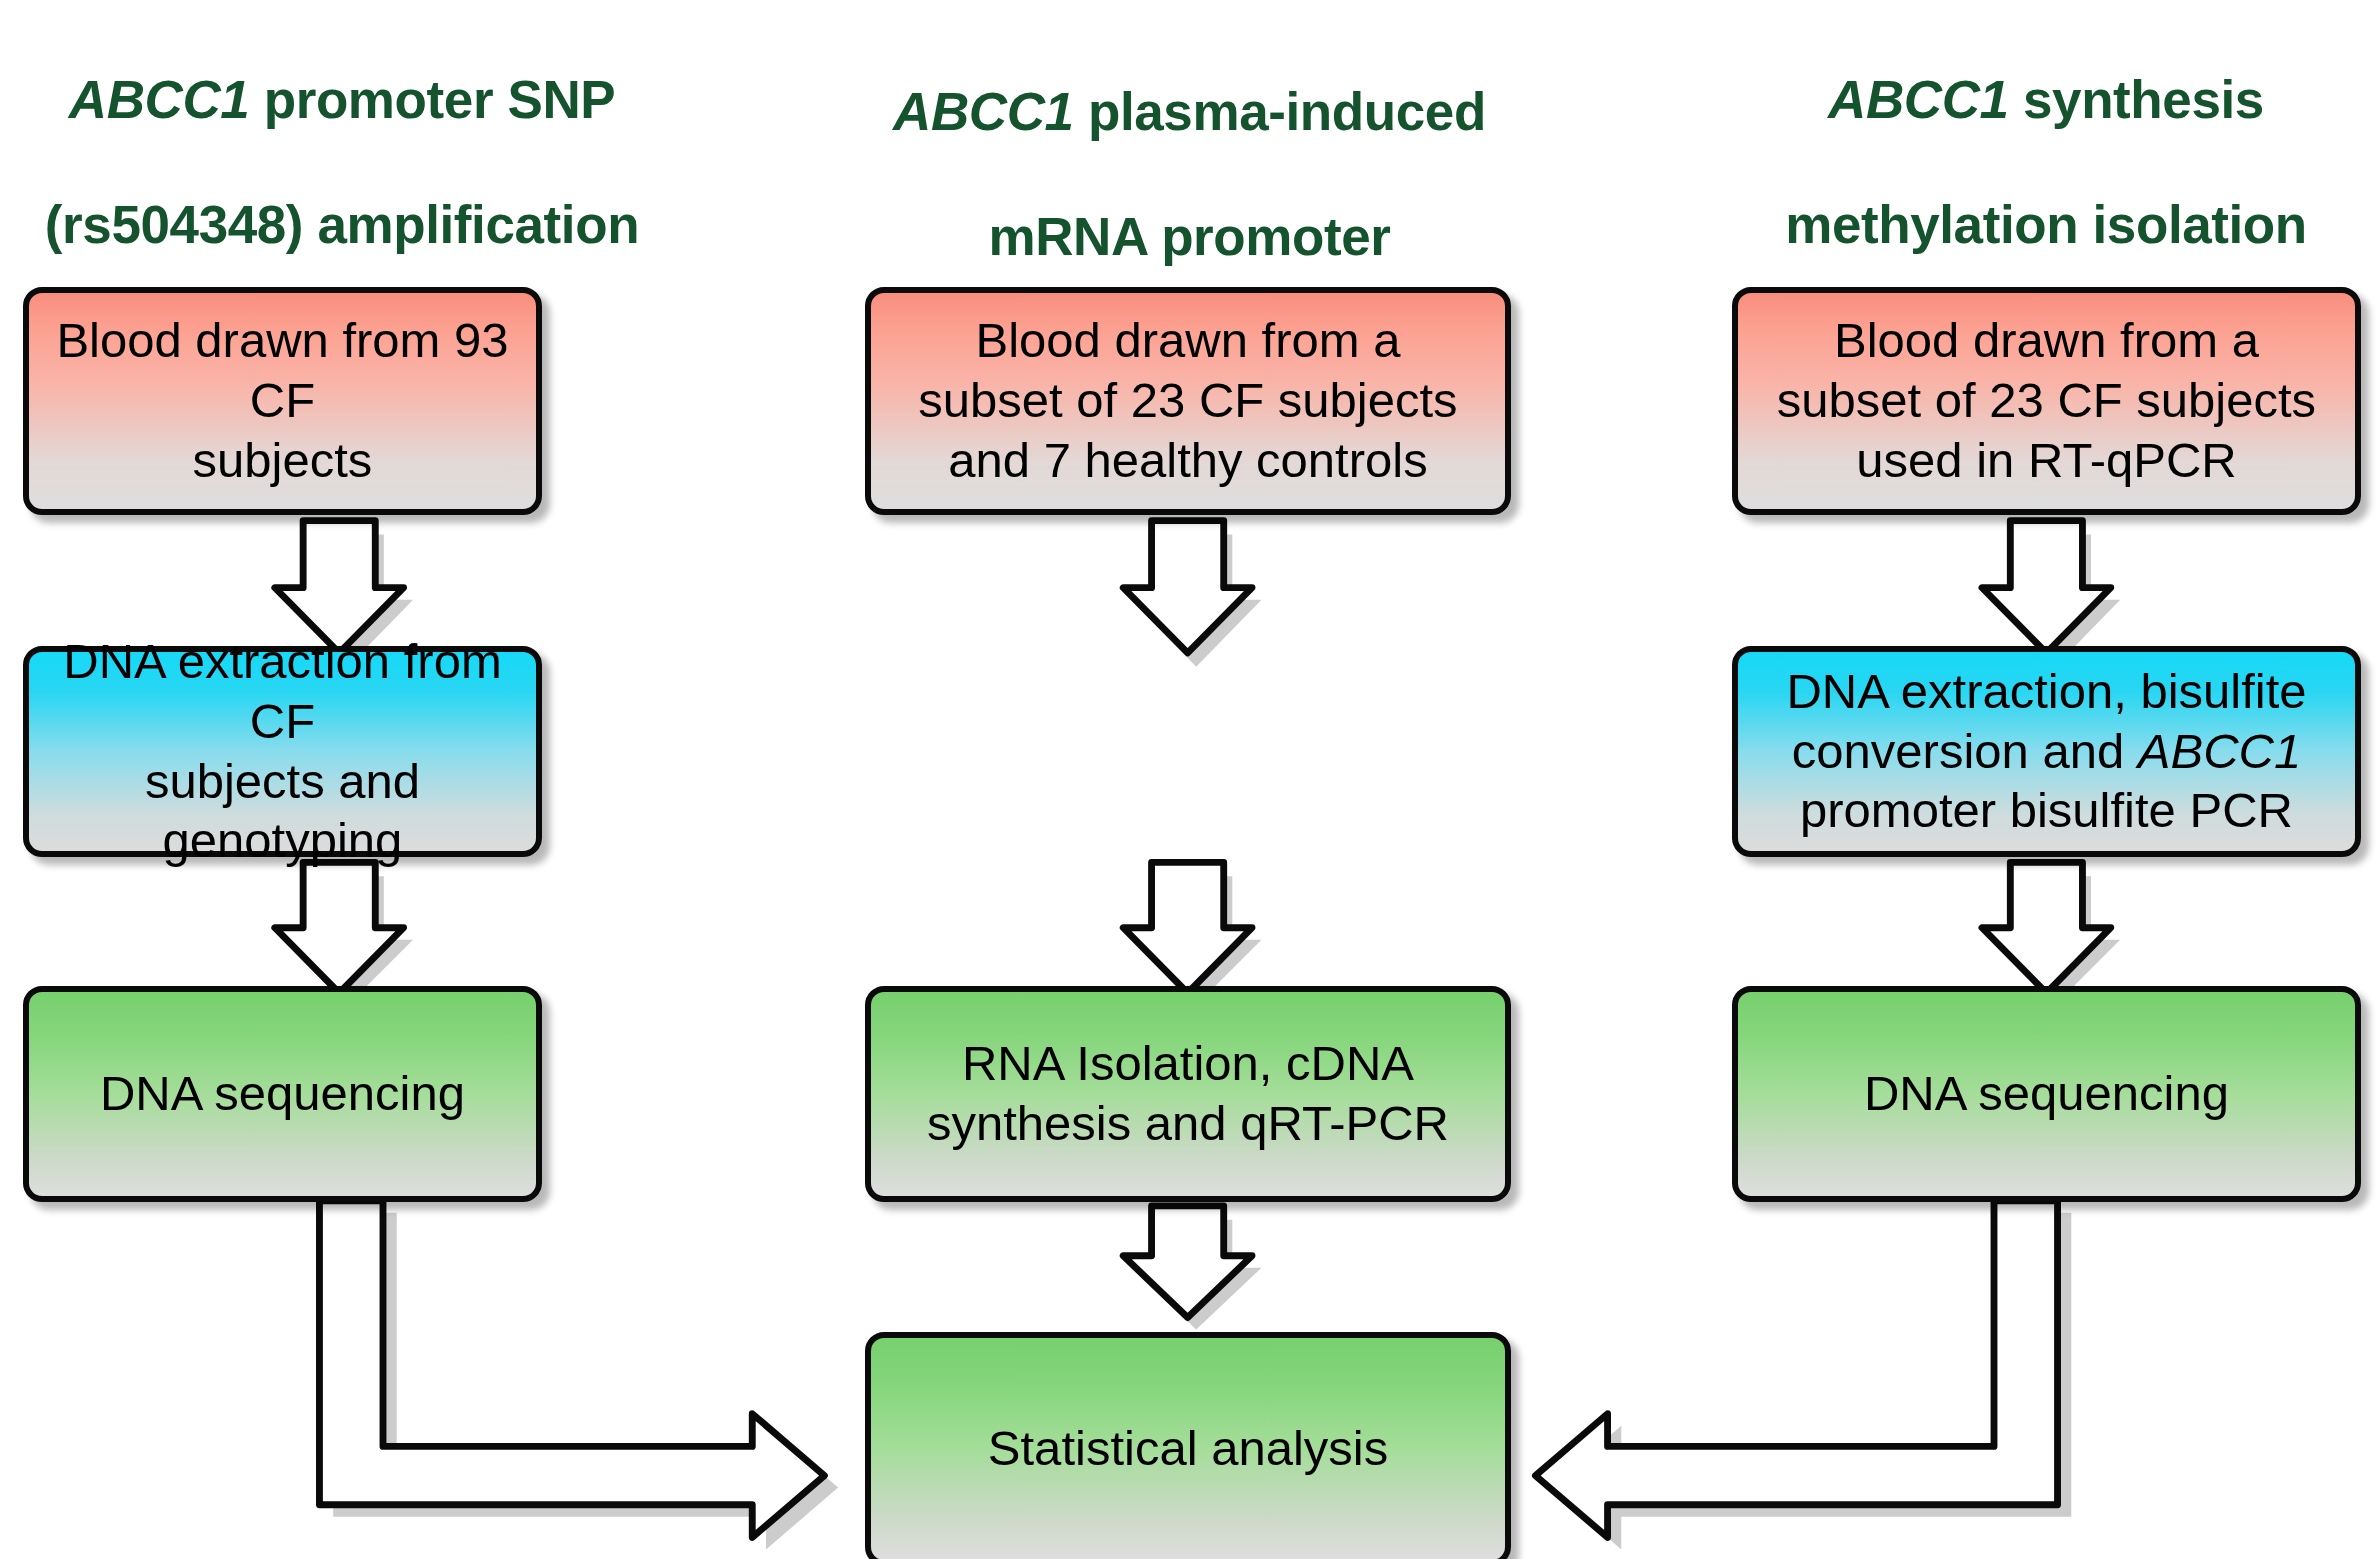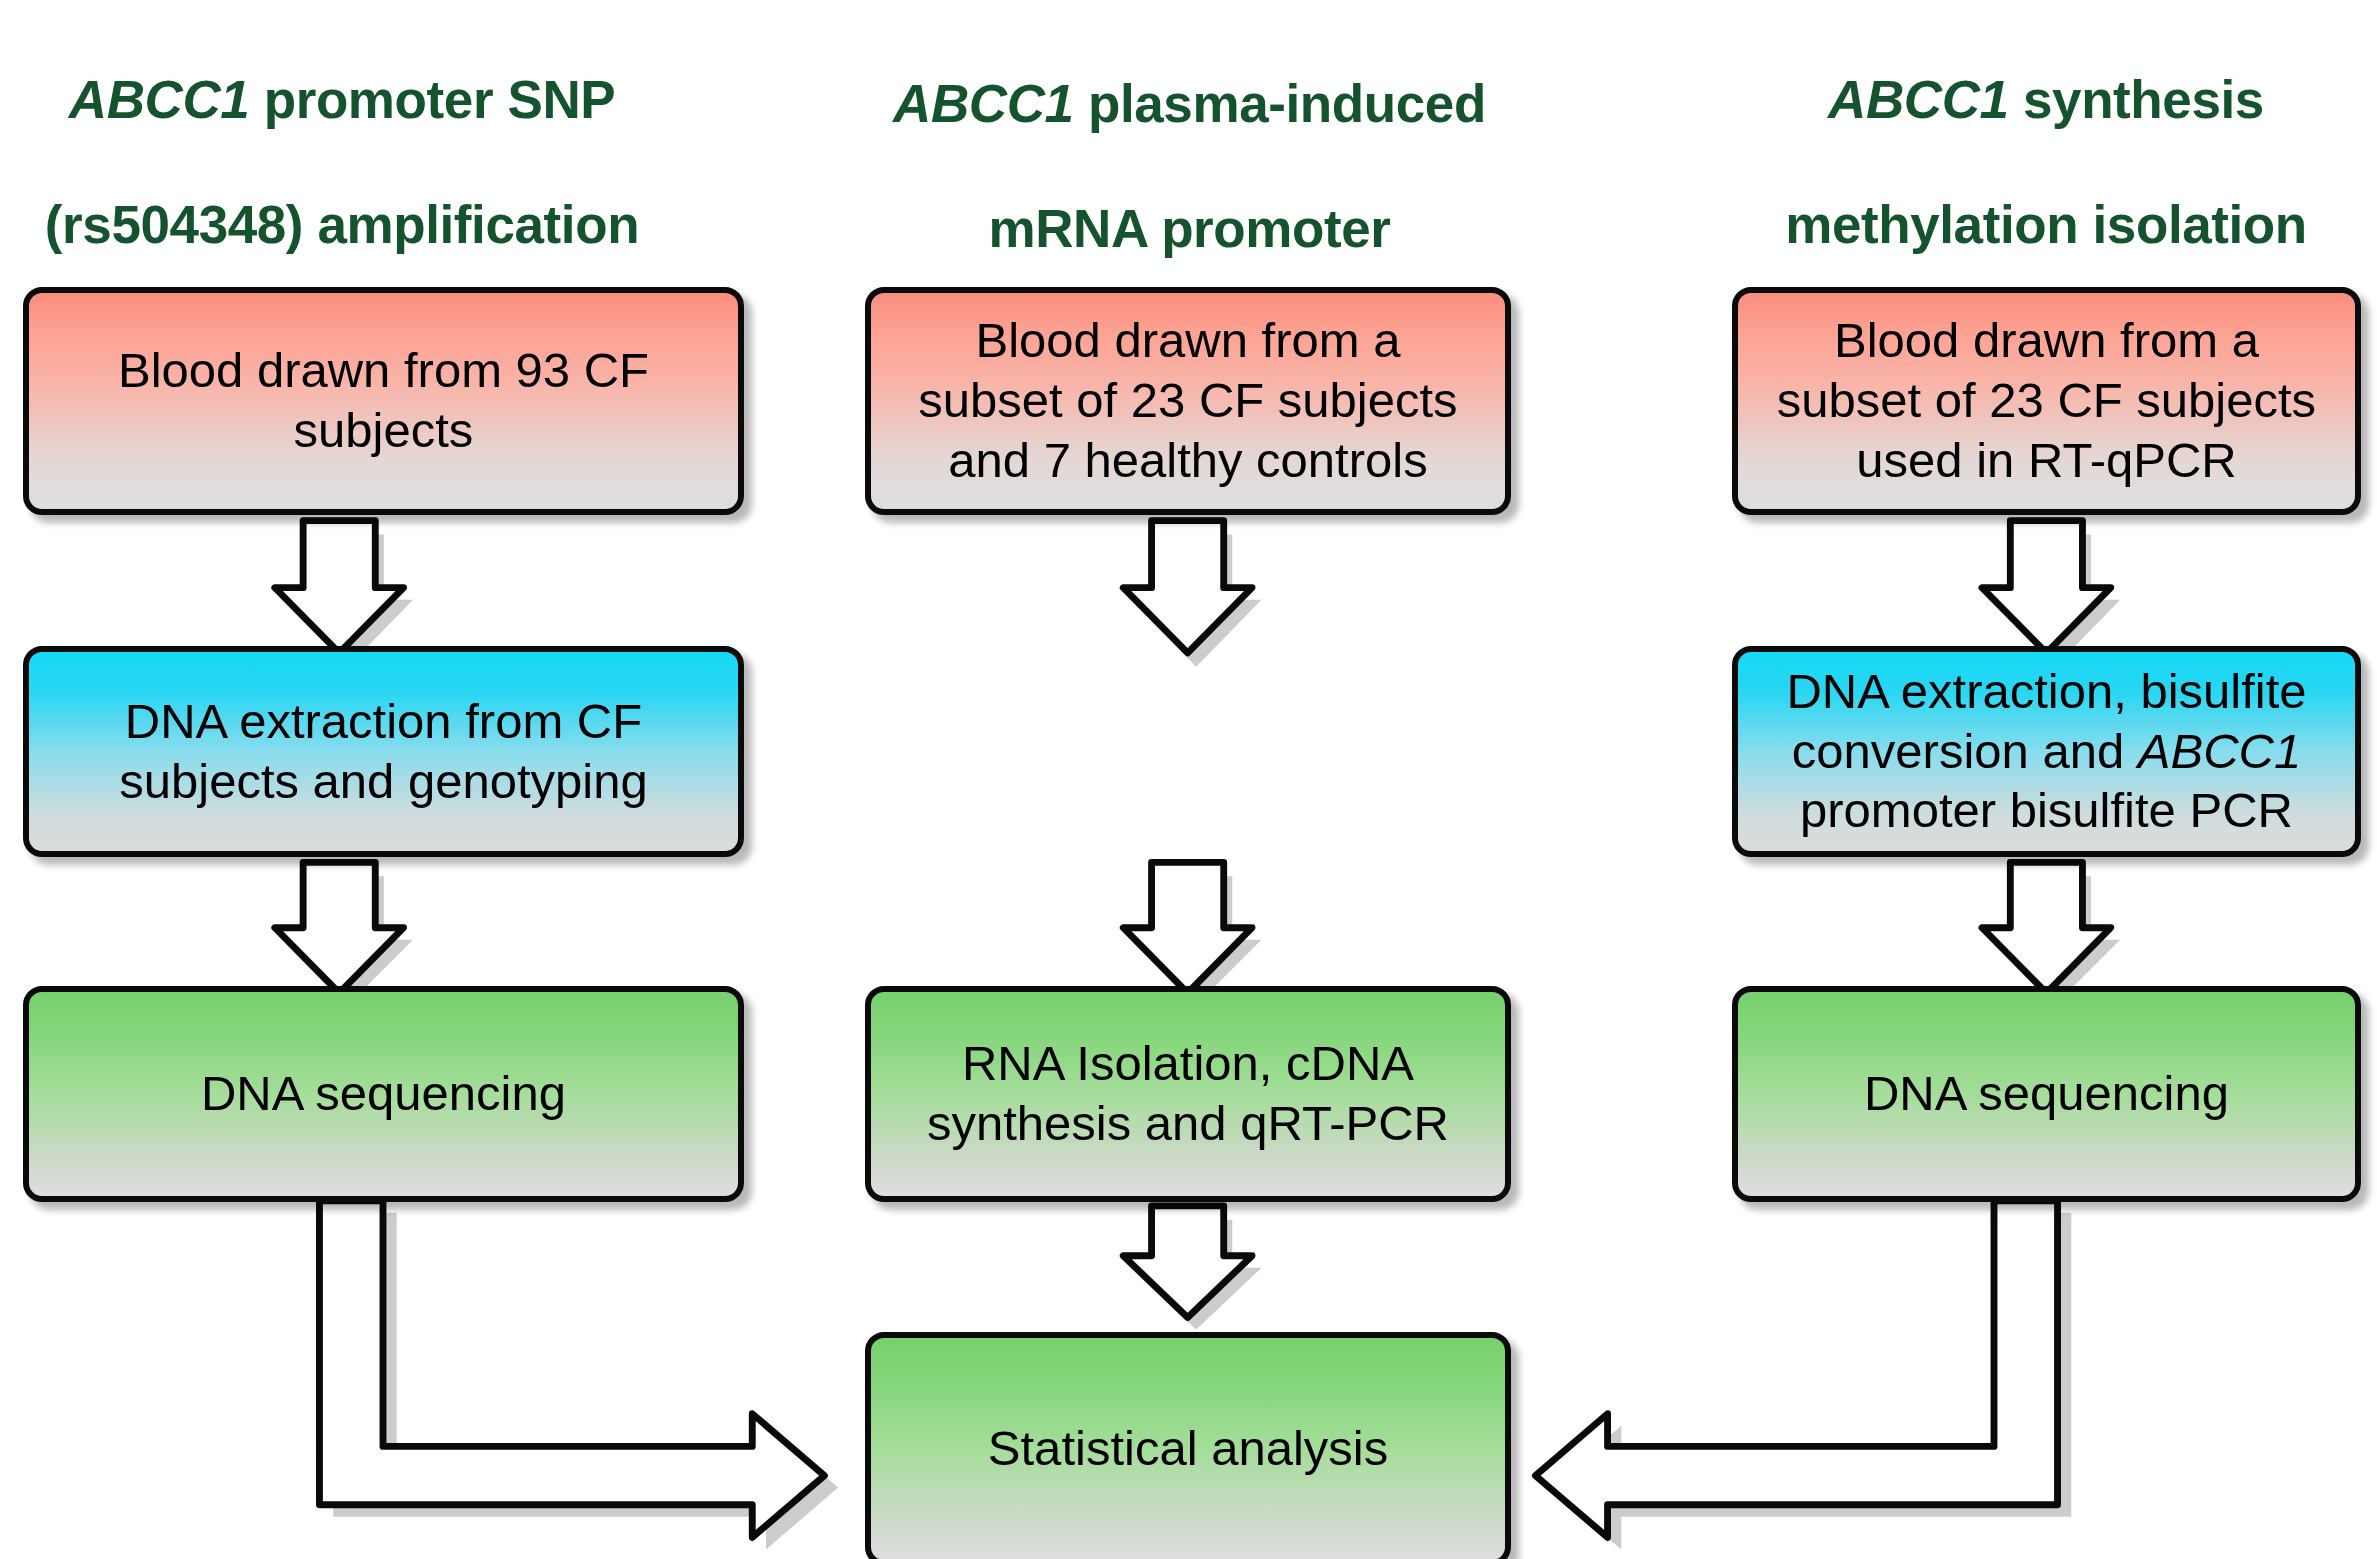--- a/index.html
+++ b/index.html
@@ -29,21 +29,21 @@
     color: #14532d;
     font-weight: bold;
     font-size: 53px;
     line-height: 1.18;
     letter-spacing: -0.4px;
     white-space: pre-line;
   }
   .col-title .gene { font-style: italic; }
 
   #title-1 { left: 15.5px;   top: 6.9px;  width: 653px; }
-  #title-2 { left: 859px; top: 10px;  width: 661px; }
+  #title-2 { left: 859px; top: 18px;  width: 661px; }
   #title-3 { left: 1726px; top: 6.9px;  width: 640px; }
 
   
   .box {
     position: absolute;
     box-sizing: border-box;
     border: 6px solid #0a0a0a;
     border-radius: 19px;
     display: flex;
     align-items: center;
@@ -57,21 +57,21 @@
     box-shadow: 7.7px 7.7px 7.7px rgba(0,0,0,0.28);
     z-index: 5;
   }
   .box .gene { font-style: italic; }
 
   .box.red   { background: linear-gradient(180deg, #f98e7e 0%, #fca293 18%, #f9b4a8 42%, #e3d8d6 78%, #dedede 100%); }
   .box.blue  { background: linear-gradient(180deg, #16d9f7 0%, #29d6f2 20%, #88dced 50%, #cfdcdd 82%, #dcdcdc 100%); }
   .box.green { background: linear-gradient(180deg, #77d06d 0%, #86d67c 22%, #a5dd9a 50%, #cdd9c9 82%, #dedede 100%); }
 
   
-  .c1 { left: 23px;   width: 721px; }
+  .c1 { left: 23px;   width: 519px; }
   .c2 { left: 865px; width: 646px; }
   .c3 { left: 1732px; width: 629px; }
 
   
   .r1 { top: 287px;  height: 228px; }
   .r2 { top: 646px;  height: 211px; }
   .r3 { top: 986px; height: 216px; }
   .r4 { top: 1332px; height: 234px; }
 
   

